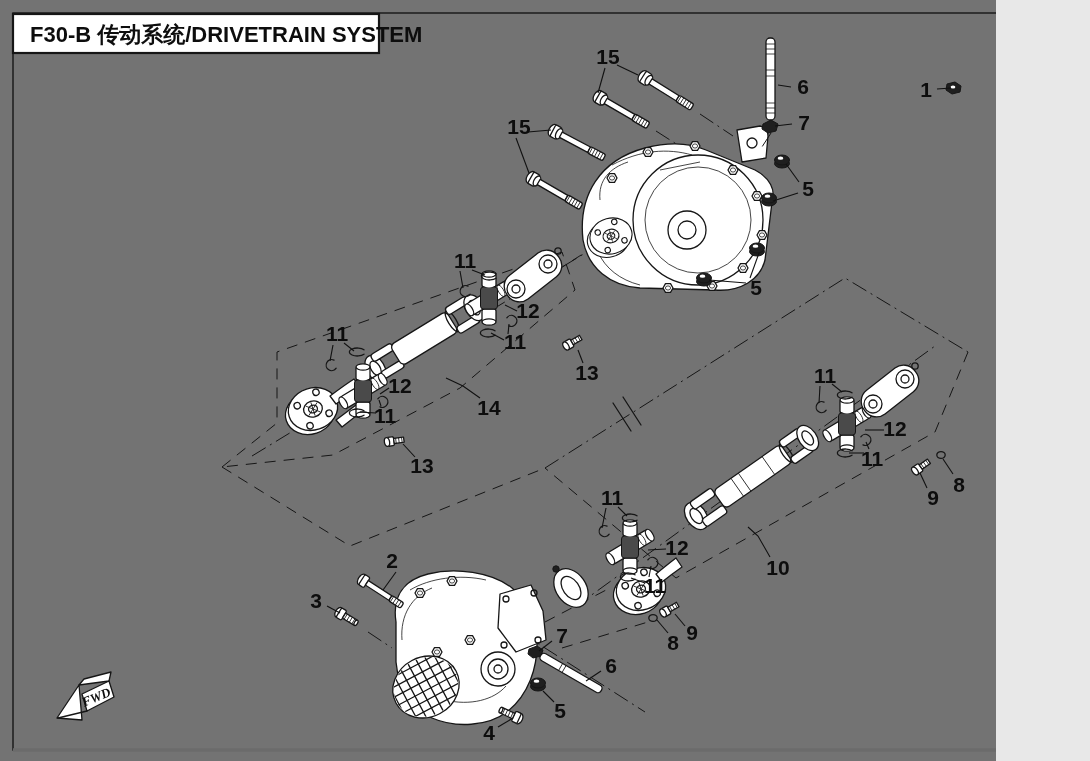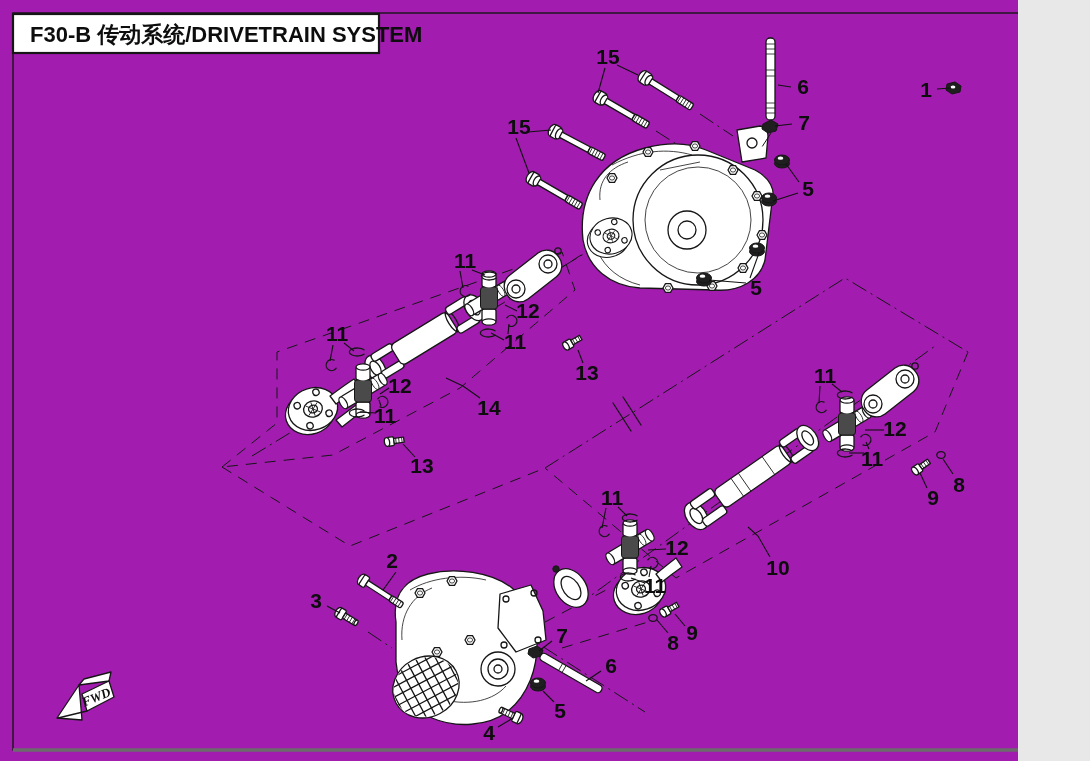--- a/index.html
+++ b/index.html
@@ -1,17 +1,17 @@
 <!DOCTYPE html>
 <html><head>
 <meta charset="utf-8">
 <style>
   html,body{margin:0;padding:0;background:#e8e8e8;}
-  #page{position:relative;width:996px;height:761px;background:#a21caf;overflow:hidden;
-        font-family:"Liberation Sans", sans-serif;padding-left:22px;}
+  #page{position:relative;width:996px;height:761px;background:#737373;overflow:hidden;
+        font-family:"Liberation Sans", sans-serif;}
   svg{position:absolute;left:0;top:0;}
   .s  {stroke:#161616;stroke-width:1.3;fill:none;stroke-linecap:round;stroke-linejoin:round;}
   .sf {stroke:#161616;stroke-width:1.3;fill:#ffffff;stroke-linejoin:round;}
   .thin{stroke:#161616;stroke-width:0.8;fill:none;}
   .dk {stroke:#161616;stroke-width:1;fill:#1f1f1f;}
   .hl {fill:#ffffff;stroke:none;}
   .dash {stroke:#161616;stroke-width:1;fill:none;stroke-dasharray:11 8;}
   .dashdot {stroke:#161616;stroke-width:1;fill:none;stroke-dasharray:16 5 2 5;}
   .leader{stroke:#111111;stroke-width:1.1;fill:none;}
   text.callout{font:bold 21px "Liberation Sans", sans-serif;fill:#0d0d0d;

